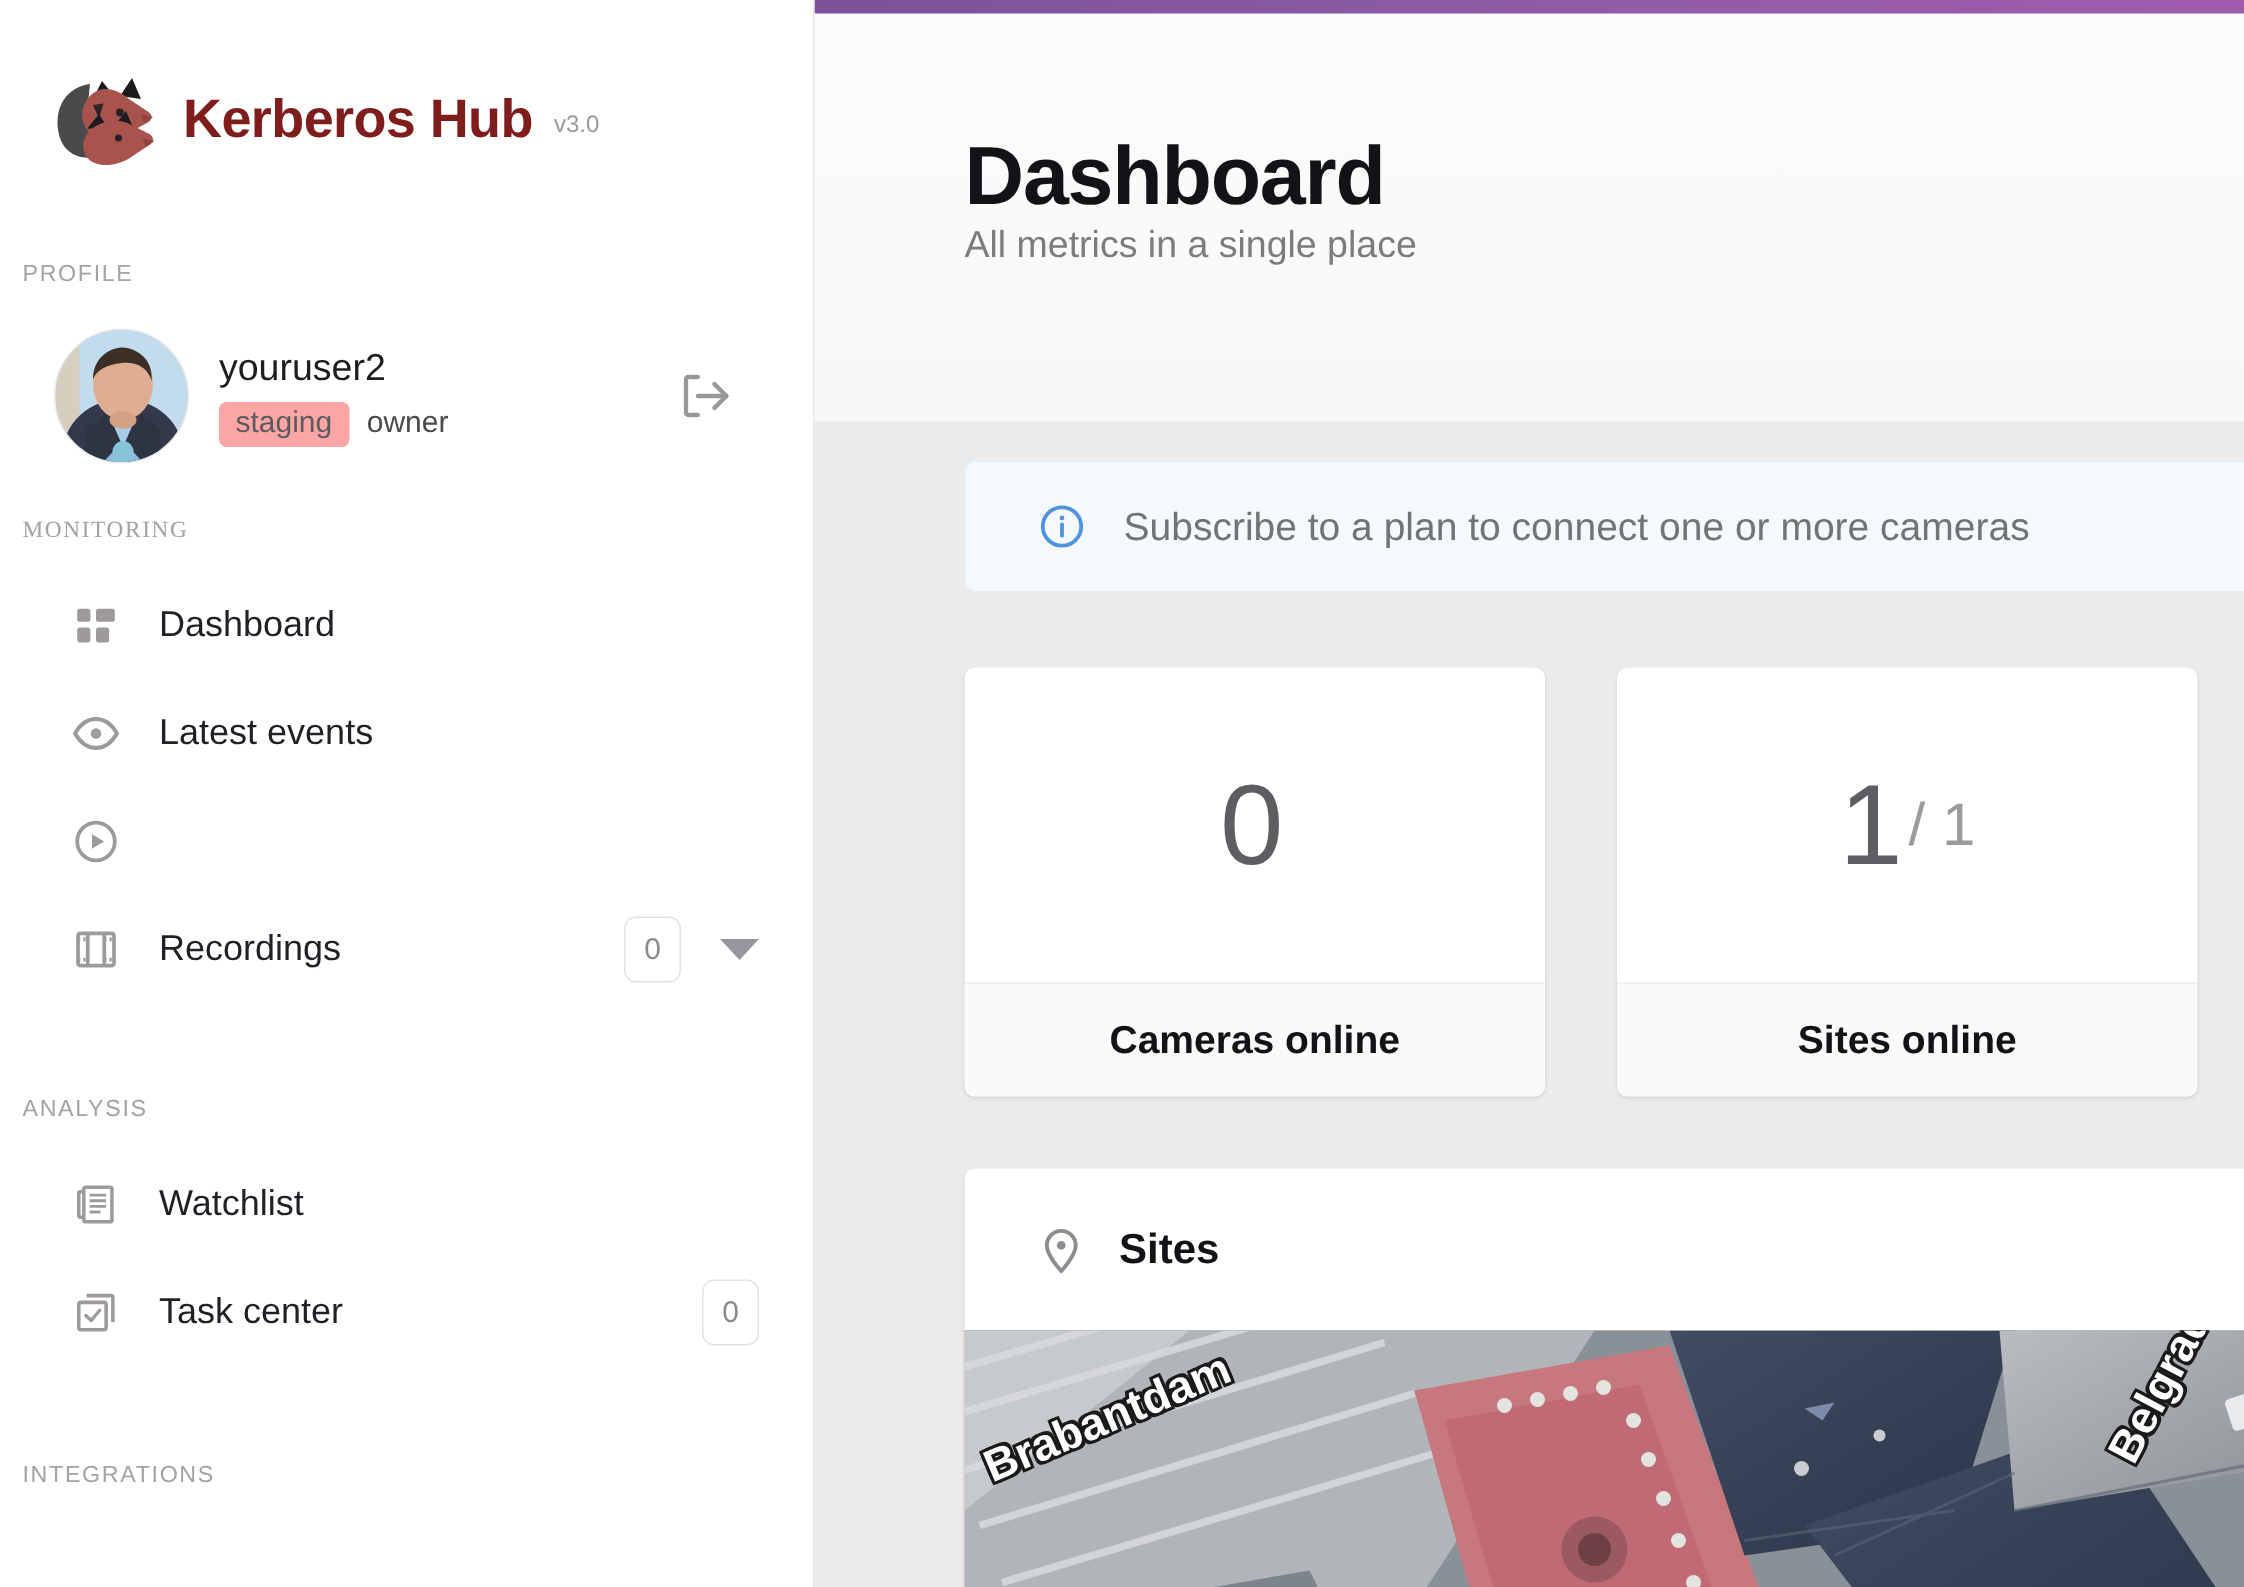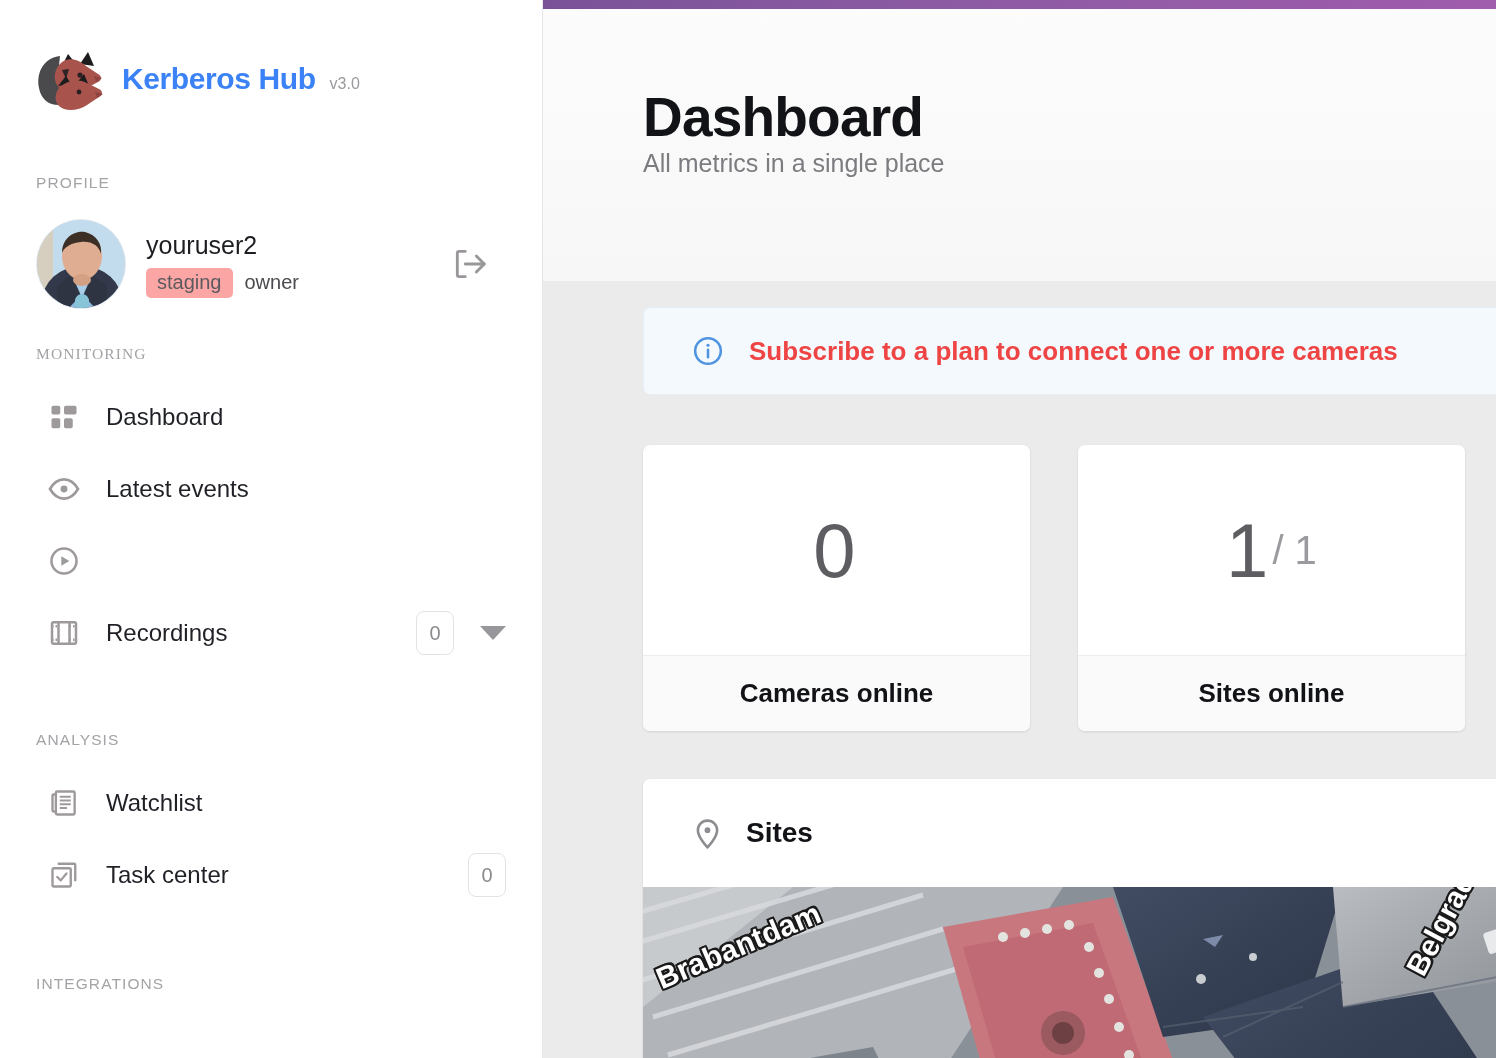--- a/index.html
+++ b/index.html
@@ -17,28 +17,28 @@
     width: 543px; height: 1058px;
     background: #ffffff;
     border-right: 1px solid #e6e6e8;
     flex: 0 0 543px;
     position: relative;
     overflow: hidden;
   }
   .brand { display: flex; align-items: center; padding: 46px 0 0 28px; }
   .brand-logo { width: 76px; height: 66px; flex: 0 0 76px; }
   .brand-name {
-    font-size: 30px; font-weight: bold; color: #3b82f6;
+    font-size: 36px; font-weight: bold; color: #7f1d1d;
     letter-spacing: -0.4px; margin-left: 18px;
   }
   .brand-version { font-size: 16px; color: #9a9a9e; margin-left: 14px; padding-top: 10px; }
 
   .section-label {
     font-size: 15.5px; color: #a3a2a6; letter-spacing: 1.1px;
-    padding-left: 36px; text-transform: uppercase;
+    padding-left: 15px; text-transform: uppercase;
   }
   #profile-label { margin-top: 62px; }
   #monitoring-label { margin-top: 34px; font-family: Liberation Serif, serif; }
   #analysis-label { margin-top: 62px; }
   #integrations-label { margin-top: 64px; }
 
   .profile-row {
     display: flex; align-items: center;
     padding: 0 0 0 36px; margin-top: 25px; height: 94px;
   }
@@ -105,21 +105,21 @@
   .page-sub { font-size: 25px; color: #7c7c80; }
 
   .content { padding: 0 0 0 100px; }
   .alert {
     background: #f4f9fd; border: 1px solid #e6eef6; border-radius: 7px;
     height: 88px; display: flex; align-items: center;
     padding-left: 48px; margin-top: 26px; width: 1100px;
   }
   .alert-icon { width: 32px; height: 32px; flex: 0 0 32px; color: #4f94e0; }
   .alert-text {
-    color: #ef4444; font-size: 26px; font-weight: bold;
+    color: #737373; font-size: 26px; font-weight: normal;
     margin-left: 25px; white-space: nowrap;
   }
 
   .stats { display: flex; gap: 48px; margin-top: 50px; }
   .stat-card {
     width: 387px; background: #ffffff; border-radius: 7px;
     box-shadow: 0 1px 3px rgba(0,0,0,0.08), 0 1px 2px rgba(0,0,0,0.04);
     overflow: hidden;
   }
   .stat-value {

